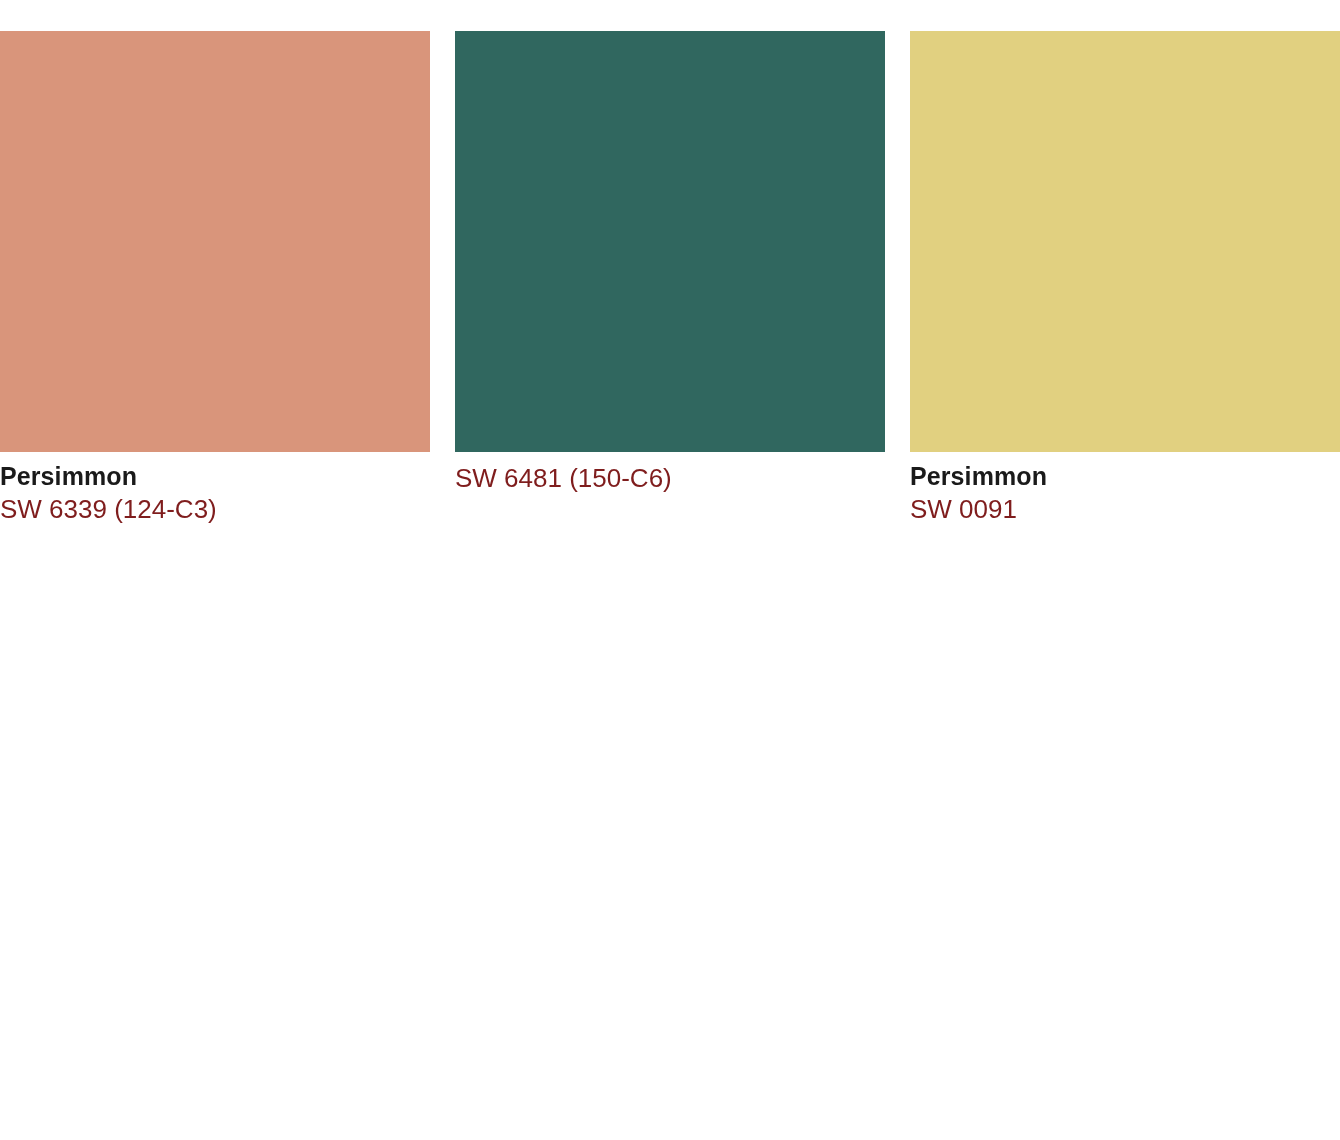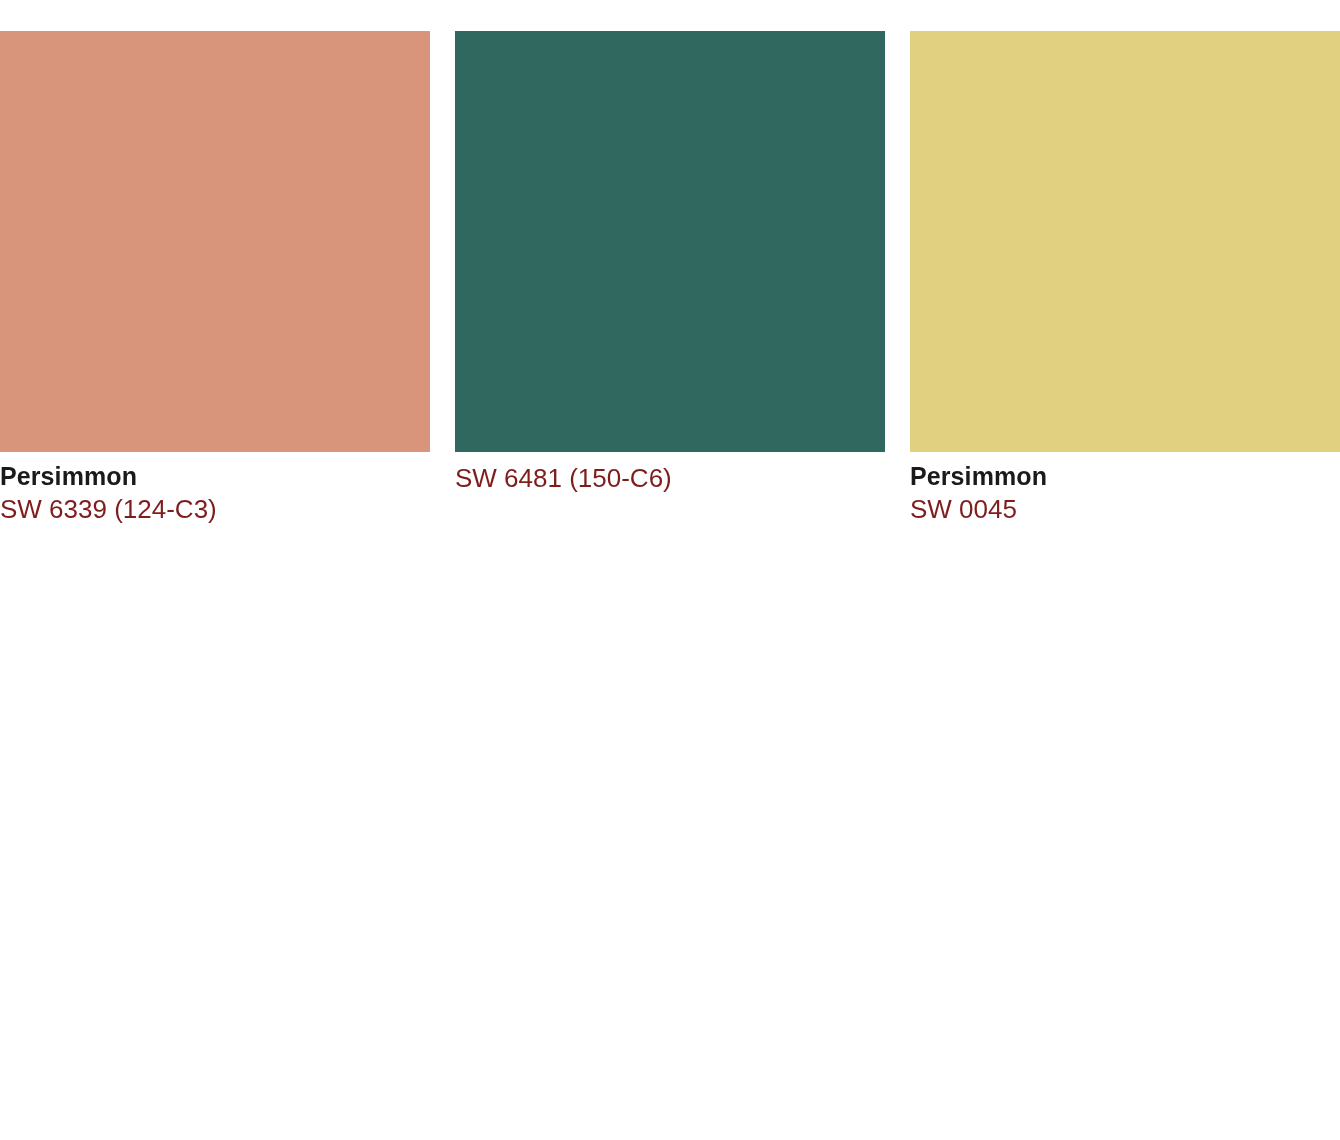--- a/index.html
+++ b/index.html
@@ -81,20 +81,20 @@
     <div class="swatch-chip" style="background-color: rgb(48, 103, 95);"></div>
     <div class="swatch-label">
       <span class="swatch-code">SW 6481 (150-C6)</span>
     </div>
   </div>
 
   <div class="swatch-card">
     <div class="swatch-chip" style="background-color: rgb(225, 208, 128);"></div>
     <div class="swatch-label">
       <span class="swatch-name">Persimmon</span>
-      <span class="swatch-code">SW 0045</span>
+      <span class="swatch-code">SW 0091</span>
     </div>
   </div>
 
   <div class="empty-cell"></div>
   <div class="empty-cell"></div>
 
 </div>
 
 </body></html>

